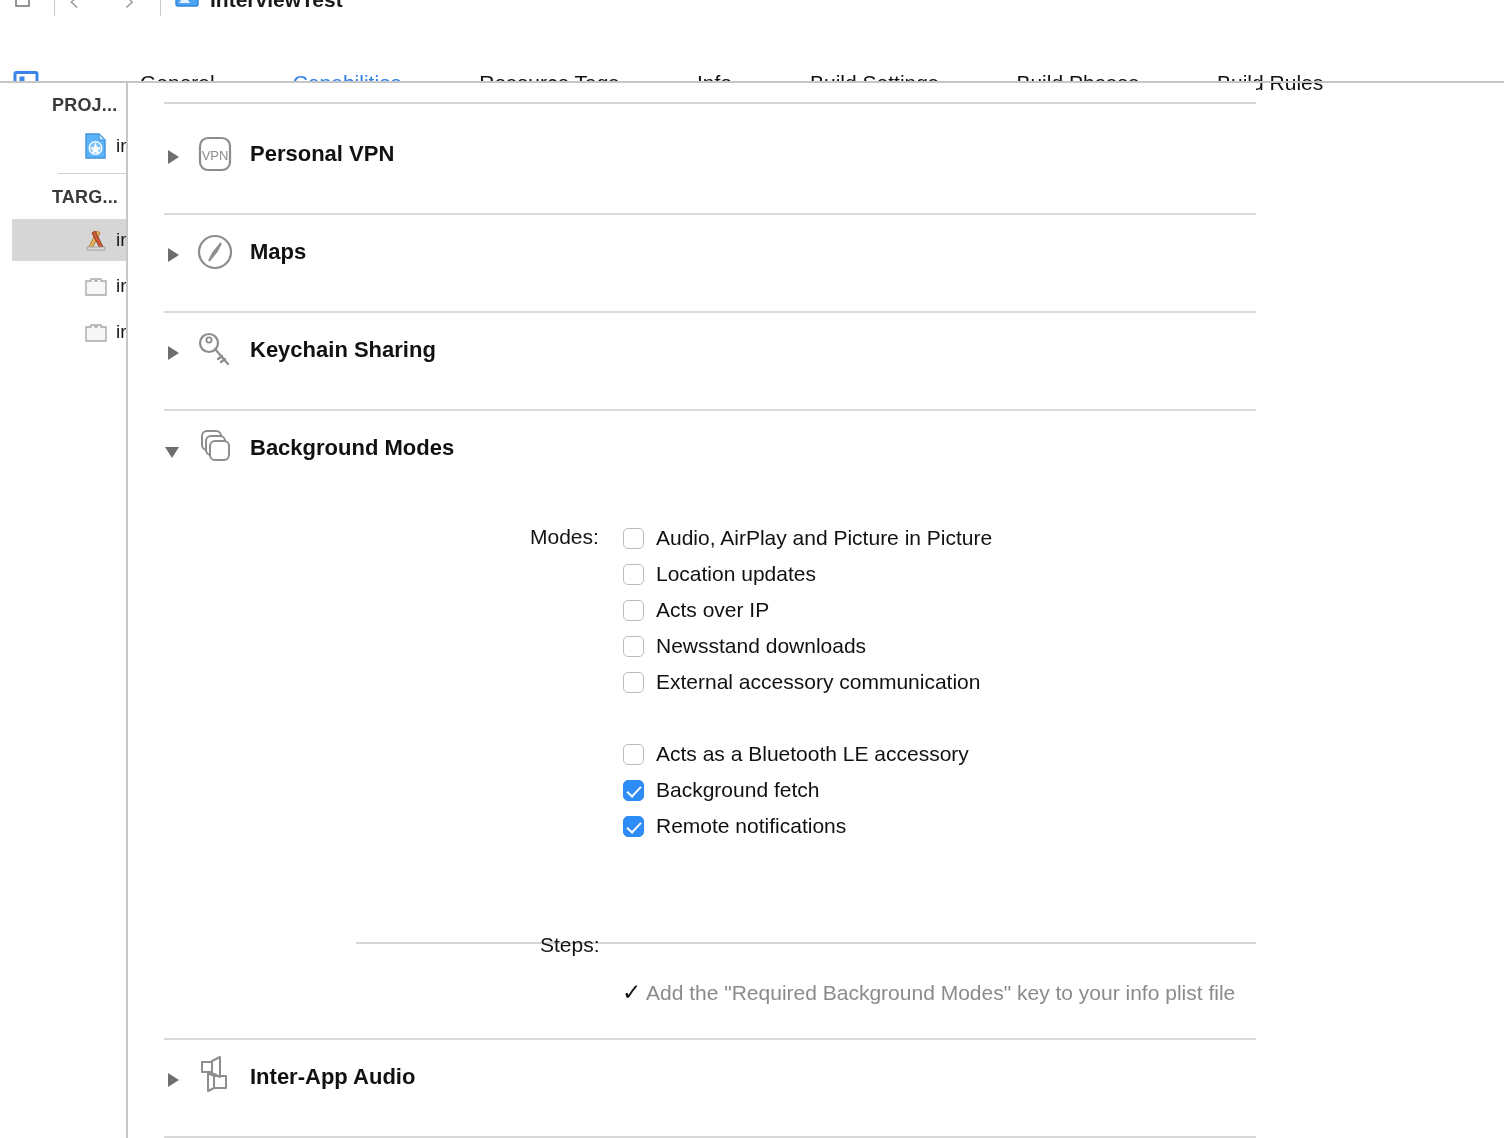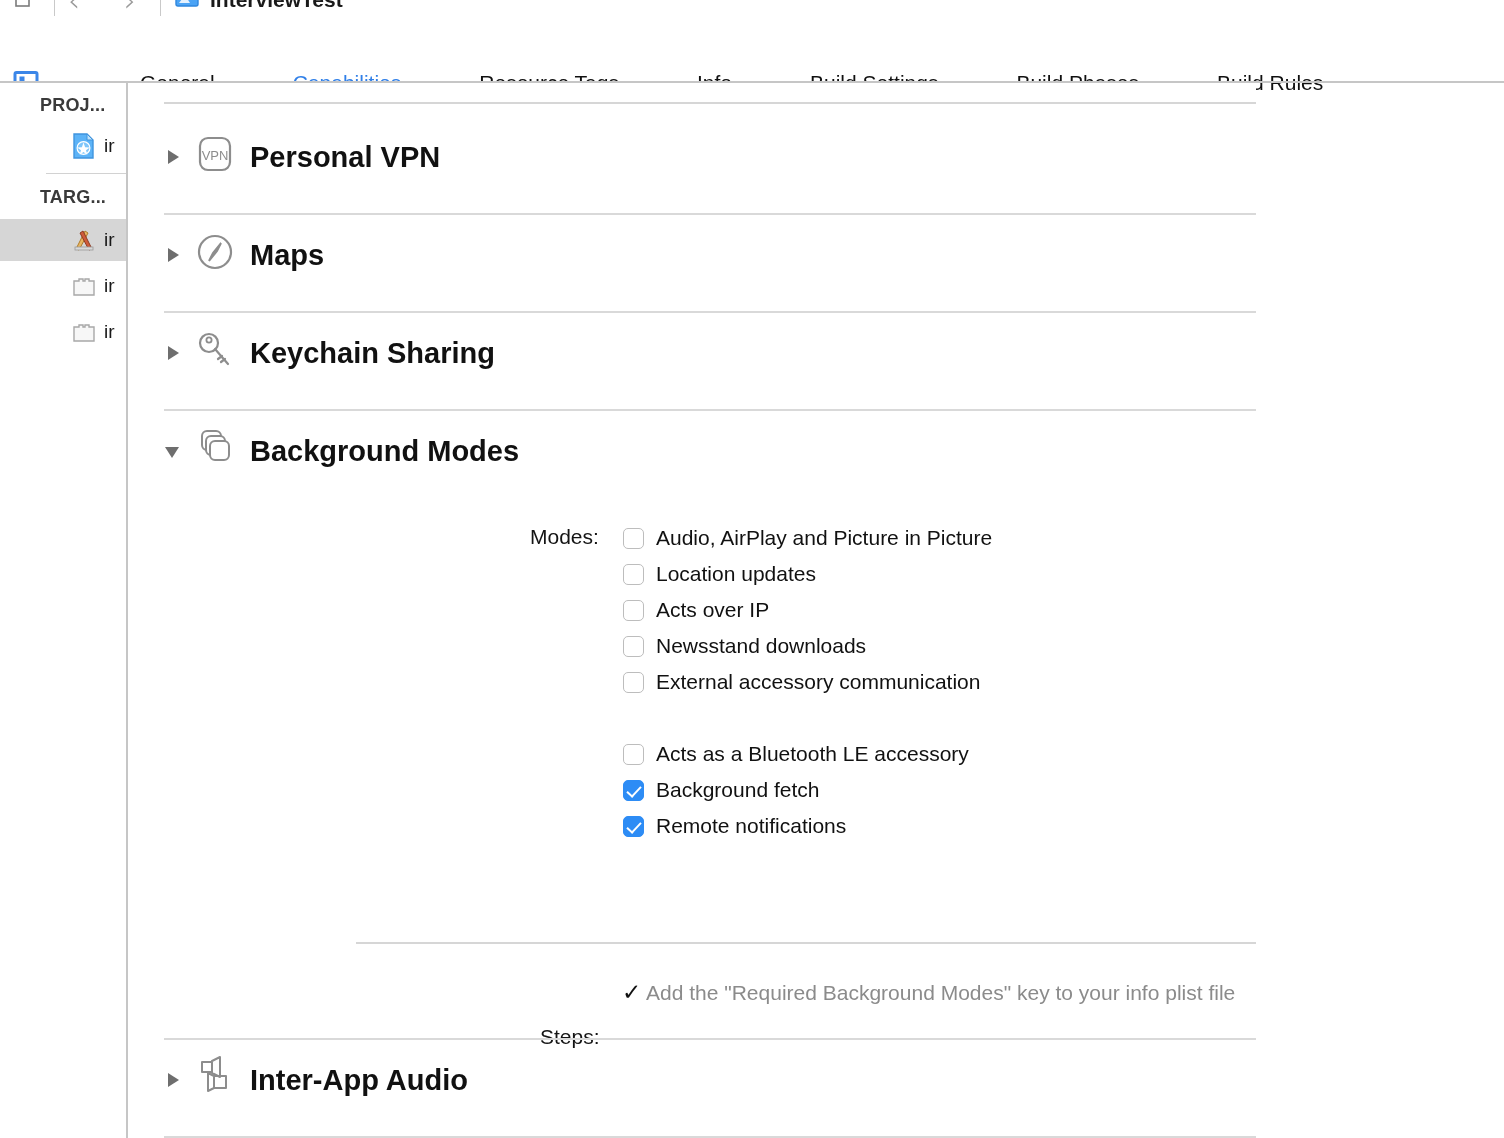--- a/index.html
+++ b/index.html
@@ -55,21 +55,21 @@
   }
   .tab {
     font-size: 21px; color: #101010; white-space: nowrap;
     padding: 0 0; margin-right: 78px; cursor: pointer;
   }
   .tab:last-child { margin-right: 0; }
   .tab.active { color: #2f7fe8; }
 
   
   .sidebar {
-    position: absolute; left: 0; top: 83px; width: 126px; height: 1055px;
+    position: absolute; left: 12px; top: 83px; width: 126px; height: 1055px;
     background: #ffffff;
   }
   .sidebar-right-border {
     position: absolute; left: 126px; top: 83px; width: 2px; height: 1055px;
     background: #c6c6c6;
   }
   .sb-group-title {
     position: absolute; font-size: 18px; font-weight: 700; color: #3a3a3a;
     letter-spacing: .2px; white-space: nowrap;
   }
@@ -103,21 +103,21 @@
     position: absolute; left: 36px; width: 1322px; height: 2px; background: #d9d9d9;
   }
   .disclosure {
     position: absolute; width: 18px; height: 20px; cursor: pointer;
   }
   .disclosure svg { display: block; }
   .cap-icon {
     position: absolute; width: 46px; height: 46px;
   }
   .cap-title {
-    position: absolute; font-size: 29px; font-weight: 700; color: #111111;
+    position: absolute; font-size: 22px; font-weight: 700; color: #111111;
     white-space: nowrap;
   }
 
   
   .switch {
     position: absolute; width: 124px; height: 38px; border-radius: 7px;
     cursor: pointer; overflow: hidden; padding-left: 12px;
   }
   .switch.off { background: #8e8e8e; }
   .switch.on  { background: #0369a1; }
@@ -156,21 +156,21 @@
     border-width: 0 2.4px 2.4px 0; transform: rotate(43deg);
   }
   .mode-text {
     margin-left: 12px; font-size: 21px; color: #111111; white-space: nowrap;
   }
   .steps-rule {
     position: absolute; left: 228px; top: 859px; width: 1090px; height: 2px;
     background: #d6d6d6;
   }
   .steps-label {
-    position: absolute; left: 412px; top: 942px;
+    position: absolute; left: 412px; top: 850px;
     font-size: 21px; color: #141414; white-space: nowrap;
   }
   .steps-check {
     position: absolute; left: 494px; top: 896px;
     font-size: 23px; color: #111111; font-family: "DejaVu Sans", sans-serif;
     line-height: 26px;
   }
   .steps-text {
     position: absolute; left: 518px; top: 898px;
     font-size: 21px; color: #8b8b8b; white-space: nowrap;

